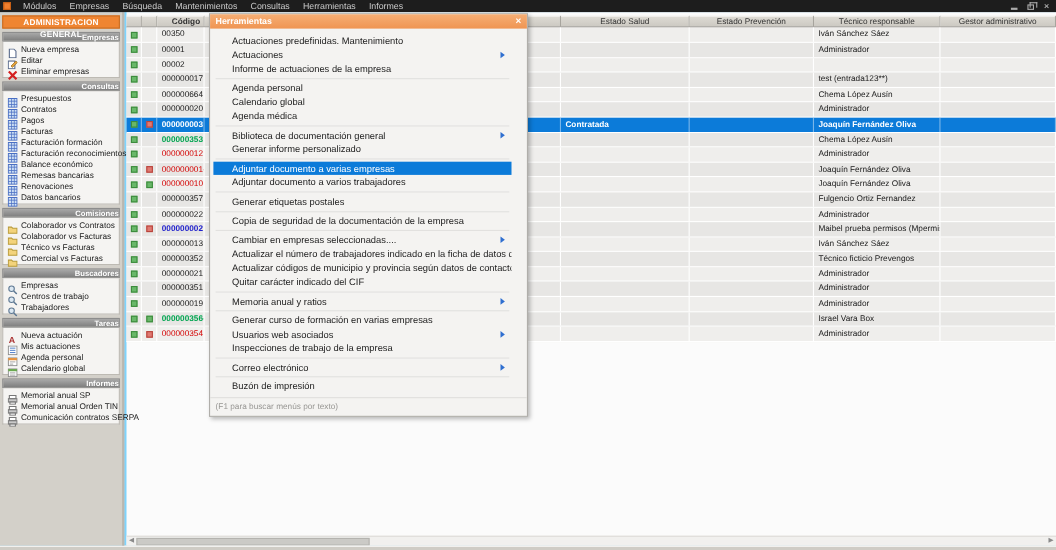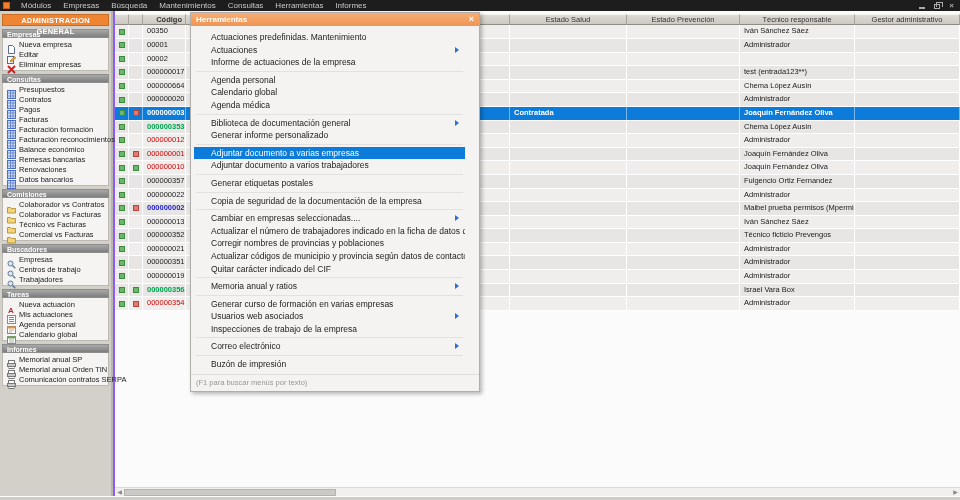--- a/index.html
+++ b/index.html
@@ -1,37 +1,37 @@
 <!DOCTYPE html>
 <html><head>
 <meta charset="utf-8">
 <style>
   * { margin:0; padding:0; box-sizing:border-box; }
   html,body { width:960px; height:500px; overflow:hidden; background:#fff;
     font-family:"Liberation Sans", sans-serif; }
-  #stage { position:relative; width:960px; height:500px; background:#8b5cf6; }
+  #stage { position:relative; width:960px; height:500px; background:#7dd3fc; }
 
   
   #menubar { position:absolute; left:0; top:0; width:960px; height:11px;
     background:#1d1d1d; display:flex; align-items:center; z-index:50; }
   #app-icon { width:7px; height:7px; background:#f07f2e; border:1px solid #c85f14; margin:0 5px 0 3px; }
   .mb-item { color:#c9c9c9; font-size:8px; line-height:11px; padding:0 6px; cursor:default; }
   #wc { margin-left:auto; display:flex; align-items:center; padding-right:4px; gap:6px; }
   .wc-btn { width:9px; height:8px; display:flex; align-items:flex-end; justify-content:center; }
   .wc-min  { width:6px; height:2px; background:#aaa; margin-bottom:1px; }
   .wc-rest { width:6px; height:5px; border:1px solid #aaa; position:relative; margin-bottom:1px;}
   .wc-rest:before { content:""; position:absolute; left:1px; top:-3px; width:5px; height:4px; border:1px solid #aaa; border-bottom:none;}
   .wc-x { color:#aaa; font-size:8px; line-height:8px; font-weight:bold; }
 
   
   #sidebar { position:absolute; left:0; top:11px; width:113px; height:485px;
     background:#d3d0c9; border-right:2px solid #b9b6af; z-index:5; }
   .sb-title { margin:3px 2px 2px 2px; height:12px; background:#ef8532; border:1px solid #c96d22;
     color:#fff; font-size:7.5px; font-weight:bold; text-align:center; line-height:11px; letter-spacing:.2px; }
-  .sb-sec { margin:3px 2px 0 2px; }
+  .sb-sec { margin:3px 2px 0 2px;text-align:right; }
   .sb-sec-hd { height:9px; background:linear-gradient(#a8a8a8,#7e7e7e); color:#fff;
     font-size:7px; font-weight:bold; line-height:9px; padding-left:4px; border:1px solid #8d8d8d; }
   .sb-panel { background:#f5f4f2; border:1px solid #bdbab3; border-top:none; padding:1px 0; }
   .sb-item { display:flex; align-items:center; height:10px; padding-left:4px; cursor:pointer; }
   .sb-item .ic { width:9px; height:9px; margin-right:3px; flex:none; display:inline-block; }
   .sb-item .lb { font-size:7.5px; color:#222; white-space:nowrap; }
 
   
   #main { position:absolute; left:115px; top:11px; width:845px; height:485px; background:#fbfbfb; }
   #thead { position:absolute; left:0; top:3px; height:11.4px; width:845px; display:flex; }
@@ -643,21 +643,20 @@
         <div class="pp-sep"></div>
         <div class="pp-item sel"><span>Adjuntar documento a varias empresas</span></div>
         <div class="pp-item"><span>Adjuntar documento a varios trabajadores</span></div>
         <div class="pp-sep"></div>
         <div class="pp-item"><span>Generar etiquetas postales</span></div>
         <div class="pp-sep"></div>
         <div class="pp-item"><span>Copia de seguridad de la documentación de la empresa</span></div>
         <div class="pp-sep"></div>
         <div class="pp-item"><span>Cambiar en empresas seleccionadas....</span><span class="pp-arrow"></span></div>
         <div class="pp-item"><span>Actualizar el número de trabajadores indicado en la ficha de datos de la empresa</span></div>
-        <div class="pp-item"><span>Corregir nombres de provincias y poblaciones</span></div>
         <div class="pp-item"><span>Actualizar códigos de municipio y provincia según datos de contacto</span></div>
         <div class="pp-item"><span>Quitar carácter indicado del CIF</span></div>
         <div class="pp-sep"></div>
         <div class="pp-item"><span>Memoria anual y ratios</span><span class="pp-arrow"></span></div>
         <div class="pp-sep"></div>
         <div class="pp-item"><span>Generar curso de formación en varias empresas</span></div>
         <div class="pp-item"><span>Usuarios web asociados</span><span class="pp-arrow"></span></div>
         <div class="pp-item"><span>Inspecciones de trabajo de la empresa</span></div>
         <div class="pp-sep"></div>
         <div class="pp-item"><span>Correo electrónico</span><span class="pp-arrow"></span></div>

